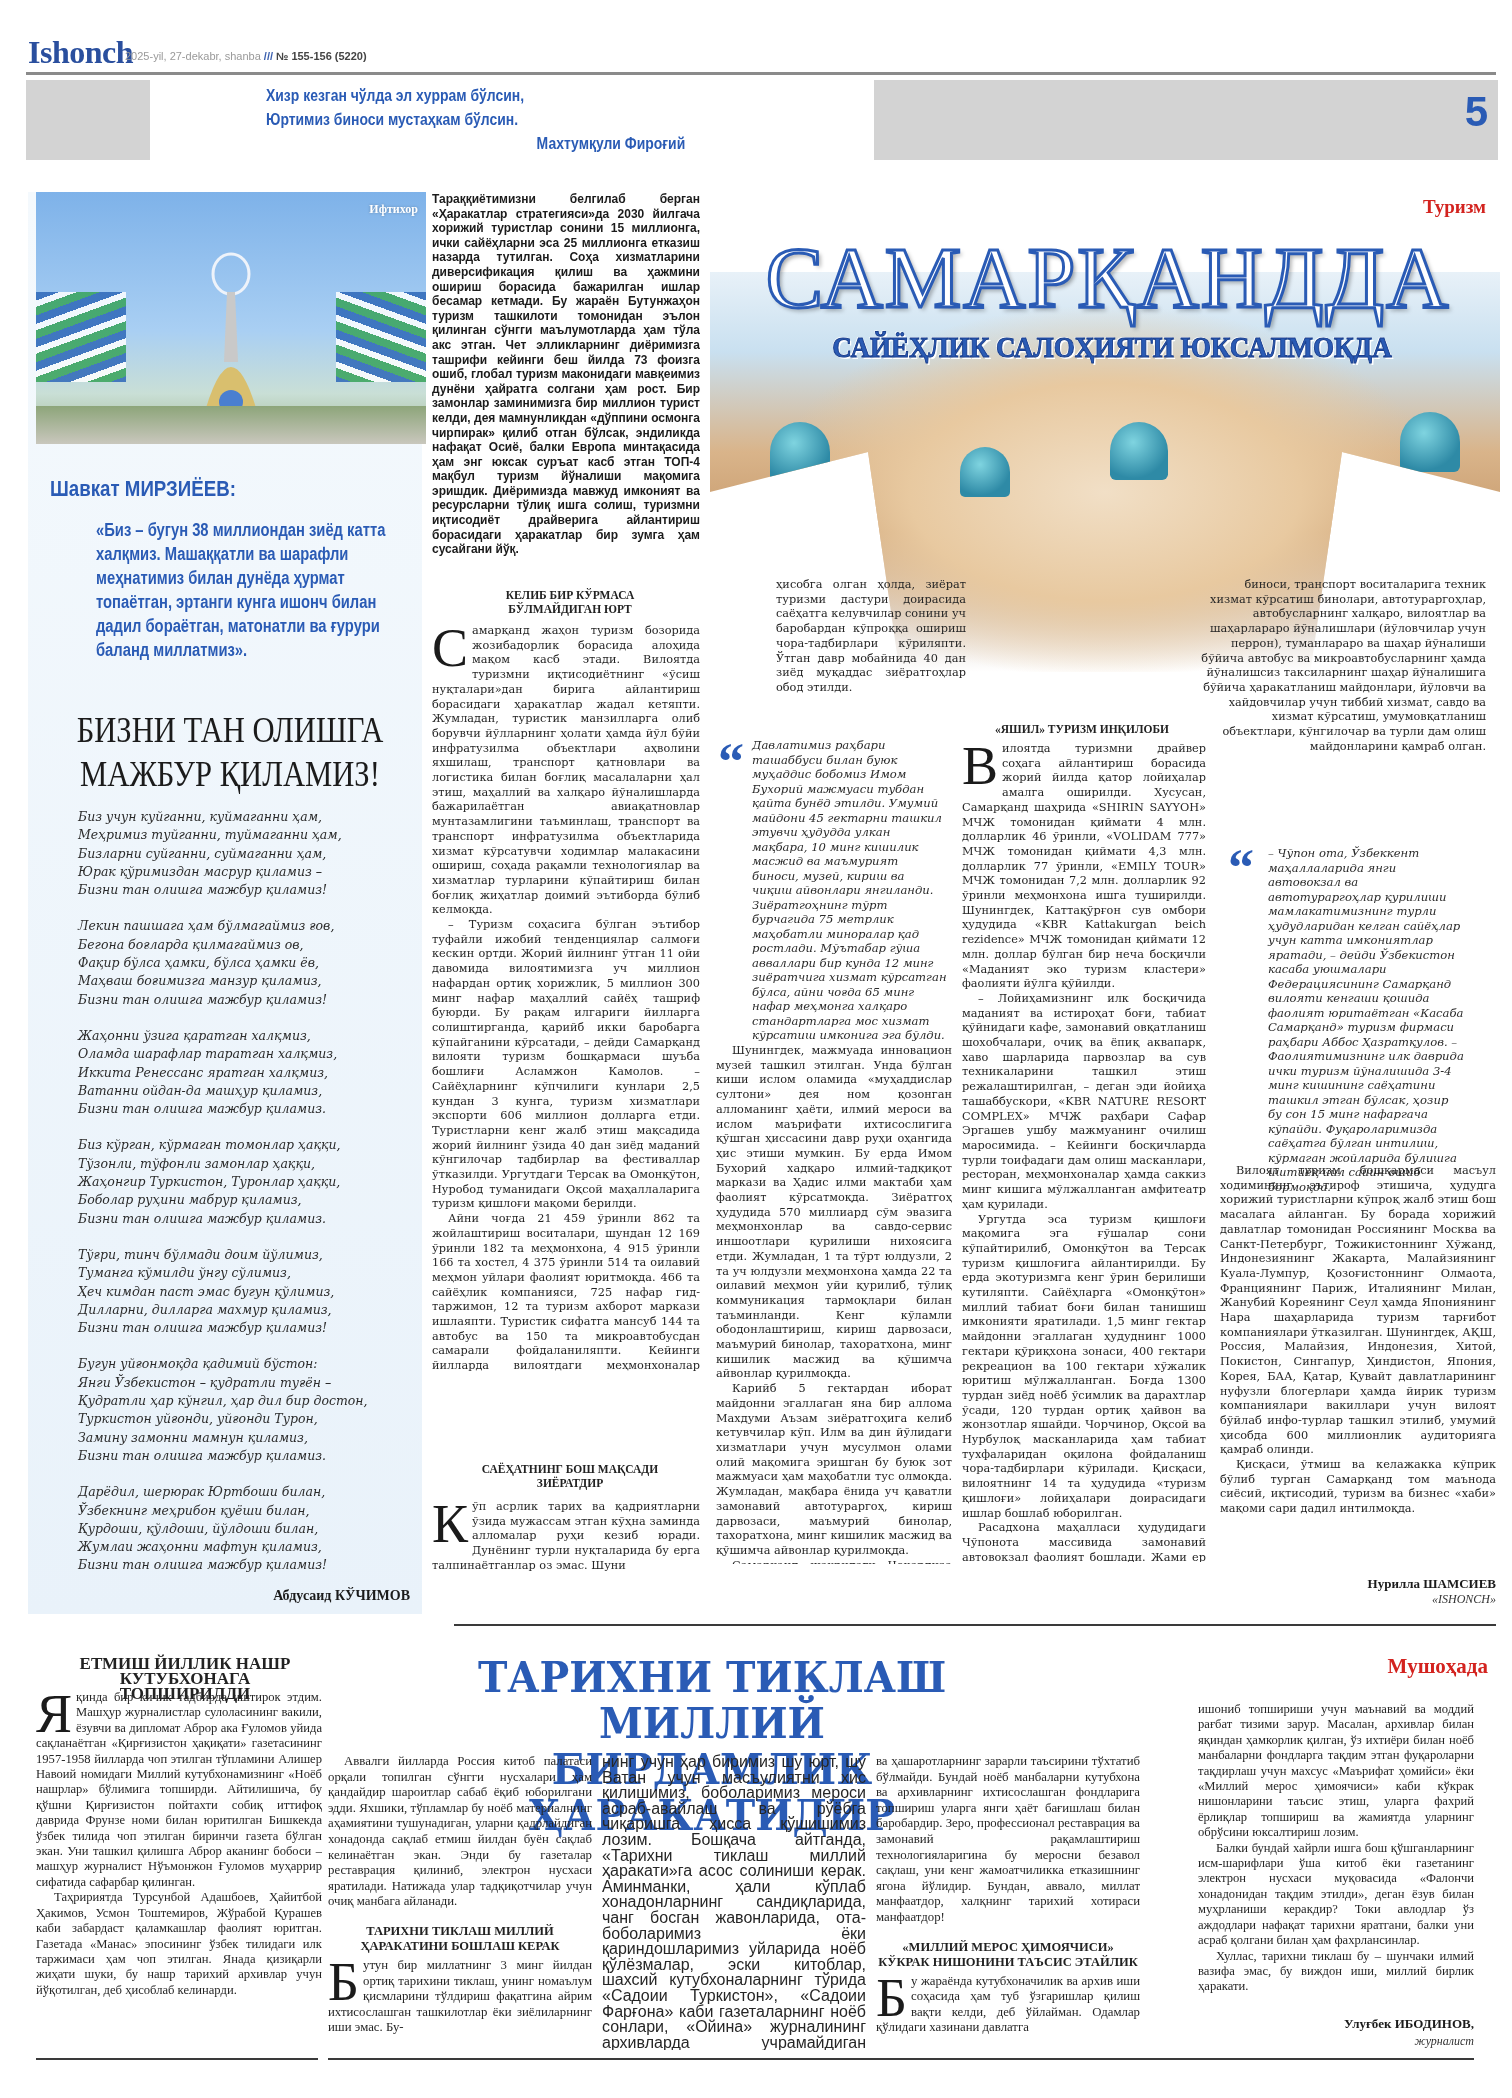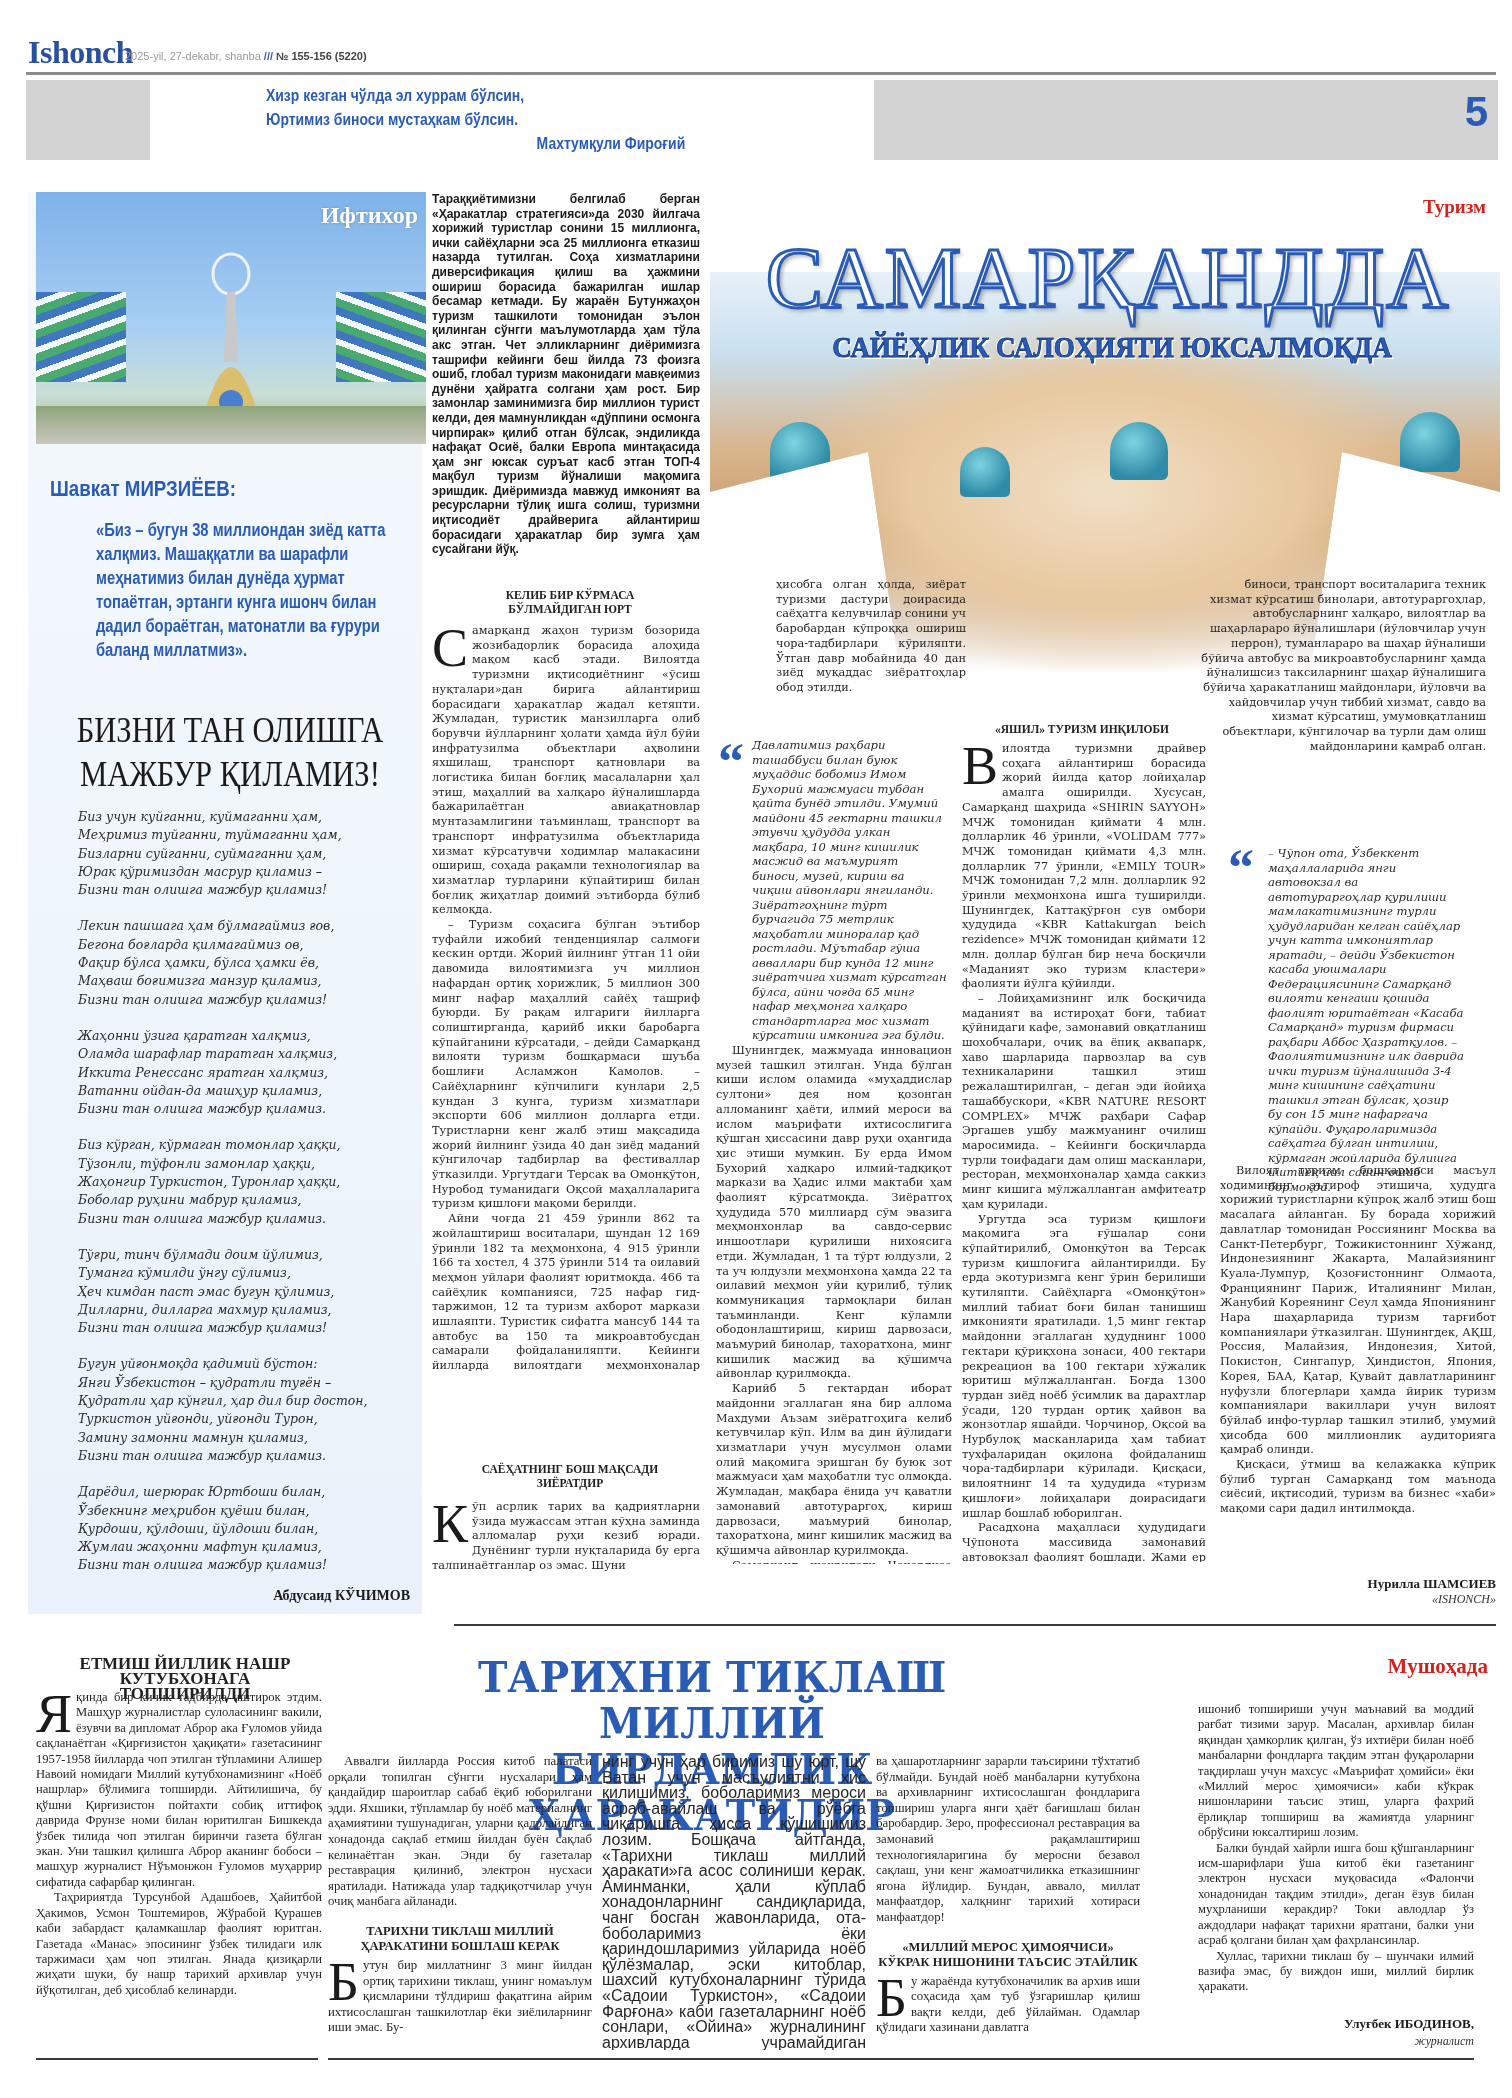--- a/index.html
+++ b/index.html
@@ -18,21 +18,21 @@
   .epigraph { left: 266px; top: 84px; font-family: "Liberation Sans", sans-serif; font-weight: bold; font-size: 17px; color: #2a5bb5; line-height: 24px; transform: scaleX(0.82); transform-origin: left top; }
   .epigraph .author { padding-left: 330px; }
 
   
   .left-box { left: 28px; top: 192px; width: 394px; height: 1422px; background: linear-gradient(180deg, #f4f9fd 0%, #e9f2fa 100%); }
   .photo { left: 36px; top: 192px; width: 390px; height: 252px; background: linear-gradient(180deg, #7eb2e9 0%, #a9cff3 55%, #c9dfd6 80%, #9fb28c 100%); overflow: hidden; }
   .photo .ground { position: absolute; left: 0; bottom: 0; width: 100%; height: 38px; background: linear-gradient(180deg, #8da57a, #c9c7bd); }
   .photo .monument { position: absolute; left: 160px; top: 60px; width: 70px; height: 180px; }
   .photo .flags-l, .photo .flags-r { position: absolute; top: 100px; width: 90px; height: 90px; background: repeating-linear-gradient(160deg, #2d67b8 0 8px, #ffffff 8px 14px, #37a35a 14px 22px); opacity: 0.85; }
   .photo .flags-l { left: 0; } .photo .flags-r { right: 0; transform: scaleX(-1); }
-  .photo-label { right: 8px; top: 10px; position: absolute; font-family: "Liberation Serif", serif; font-weight: bold; font-size: 24px; color: #fff; text-shadow: 0 0 3px rgba(0,0,0,0.25); }
+  .photo-label { right: 8px; top: 10px; position: absolute; font-family: "Liberation Serif", serif; font-weight: bold; font-size: 12px; color: #fff; text-shadow: 0 0 3px rgba(0,0,0,0.25); }
   .quote-name { left: 50px; top: 476px; font-family: "Liberation Sans", sans-serif; font-weight: bold; font-size: 22px; color: #2a5bb5; transform: scaleX(0.85); transform-origin: left; }
   .quote-text { left: 96px; top: 518px; width: 360px; font-family: "Liberation Sans", sans-serif; font-weight: bold; font-size: 18px; color: #2a5bb5; line-height: 24px; transform: scaleX(0.82); transform-origin: left top; }
   .poem-title { left: 40px; top: 708px; width: 380px; text-align: center; font-family: "Liberation Serif", serif; font-size: 36px; line-height: 44px; color: #1b1b1b; transform: scaleX(0.85); transform-origin: center top; }
   .poem { left: 78px; top: 808px; width: 340px; font-family: "DejaVu Serif", serif; font-style: italic; font-size: 12.5px; line-height: 18.3px; color: #2b2b2b; }
   .poem .stanza { margin-bottom: 18px; }
   .poem-author { left: 200px; top: 1588px; width: 210px; text-align: right; font-family: "Liberation Serif", serif; font-weight: bold; font-size: 14px; color: #1b1b1b; }
 
   
   .intro { left: 432px; top: 192px; width: 268px; font-family: "Liberation Sans", sans-serif; font-weight: bold; font-size: 12px; line-height: 14.6px; color: #1b1b1b; text-align: justify; }
   .subhead { font-family: "Liberation Serif", serif; font-weight: bold; font-size: 11.5px; text-align: center; line-height: 14px; color: #222; }

